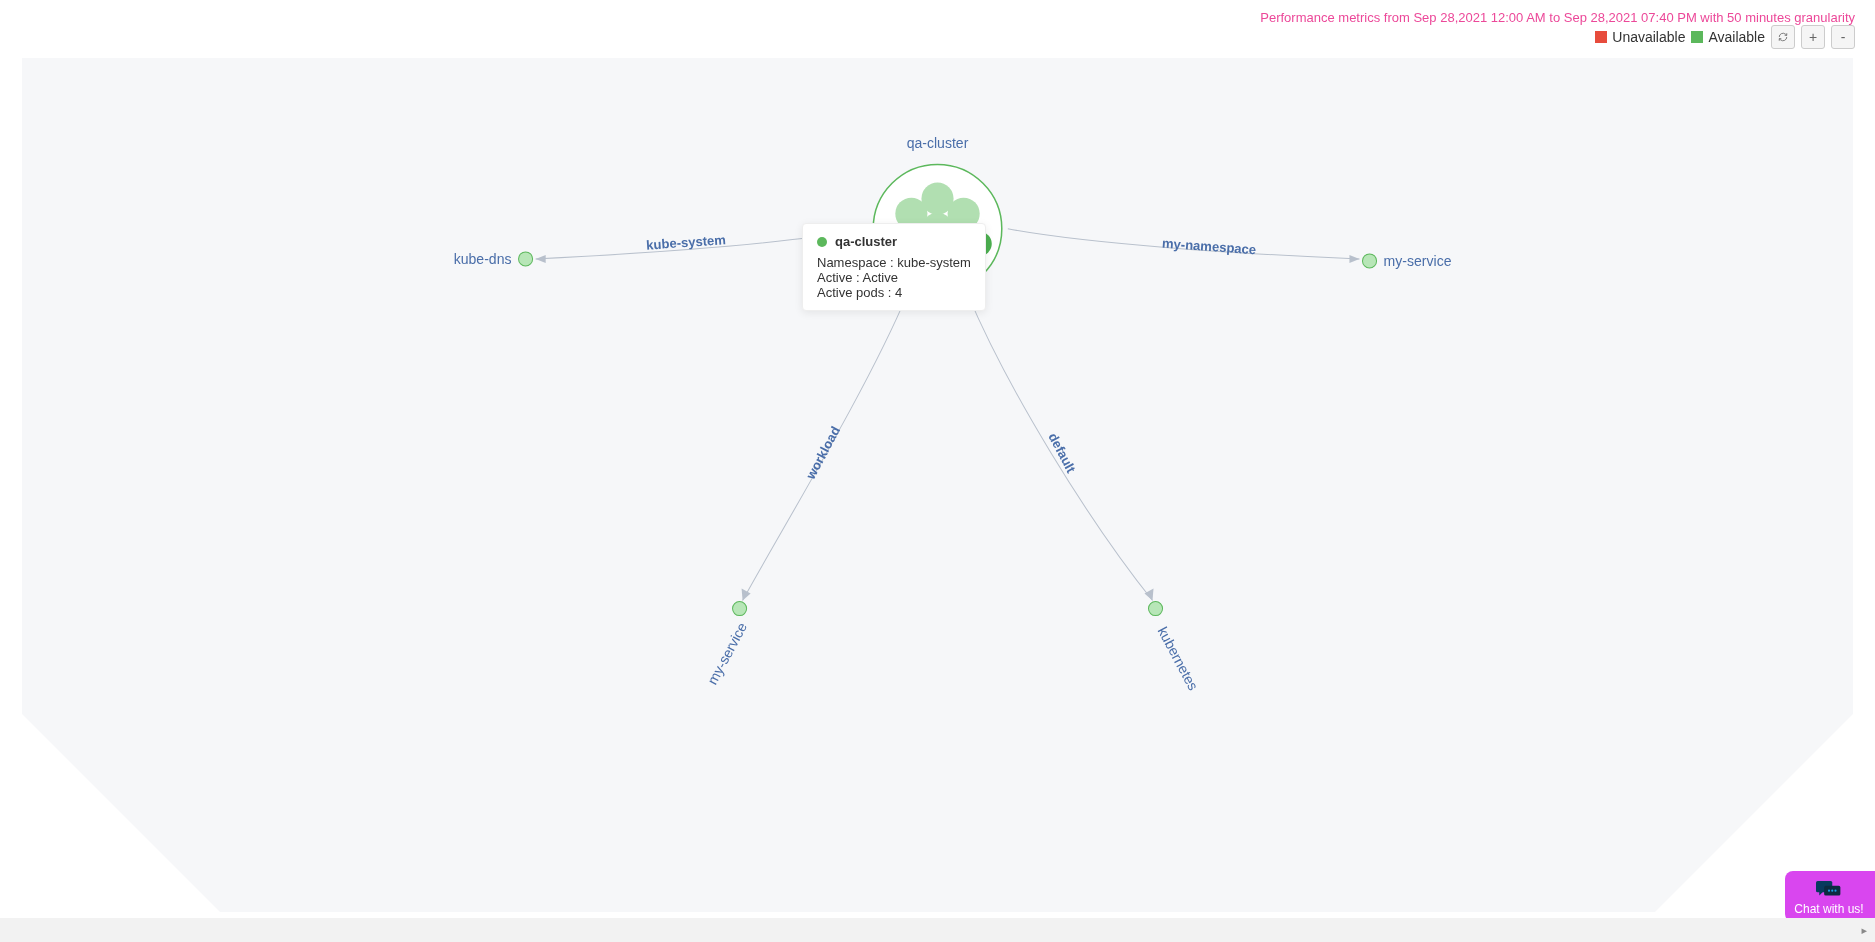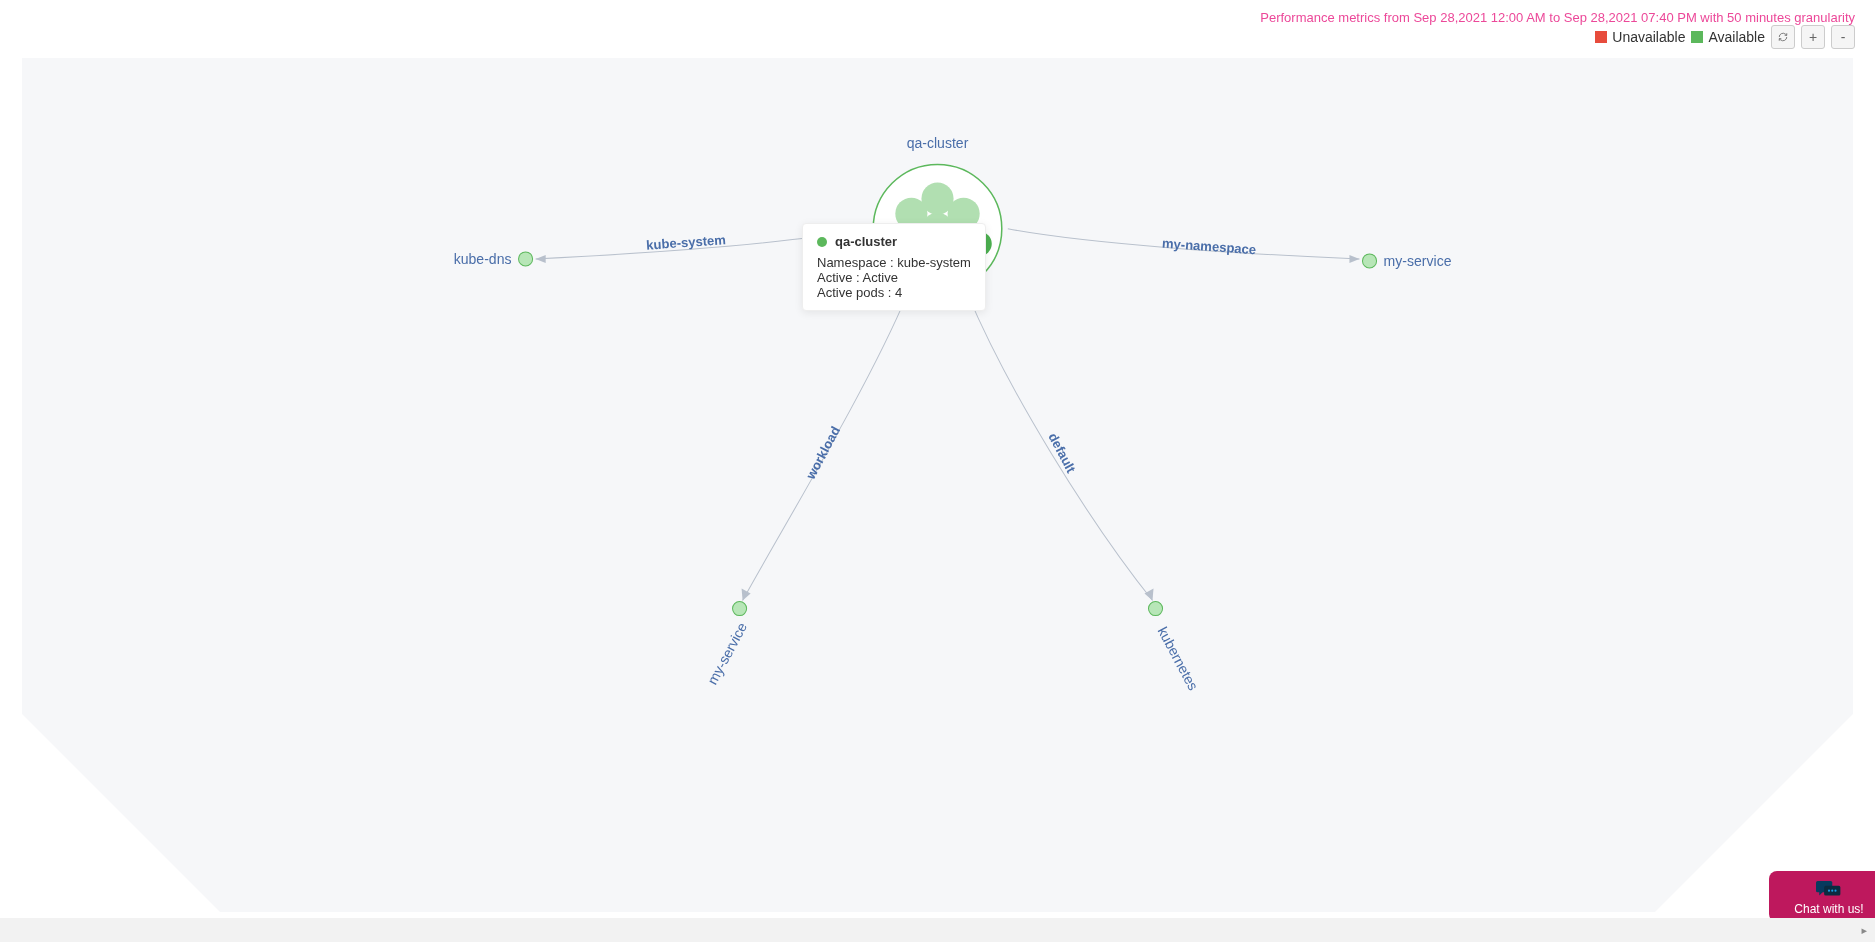--- a/index.html
+++ b/index.html
@@ -130,25 +130,25 @@
     background: #5cb85c;
     border-radius: 50%;
     display: inline-block;
   }
   .tooltip .kv { }
 
   .chat {
     position: absolute;
     bottom: 20px;
     right: 0;
-    background: #be185d;
+    background: #d946ef;
     color: #fff;
     border-top-left-radius: 8px;
     border-bottom-left-radius: 8px;
-    padding: 8px 10px 6px 24px;
+    padding: 8px 10px 6px 8px;
     text-align: center;
     font-size: 12px;
     cursor: pointer;
     width: 72px;
   }
   .chat svg { display: block; margin: 0 auto 3px auto; }
 
   .footer-bar {
     position: absolute;
     left: 0; right: 0; bottom: 0;

